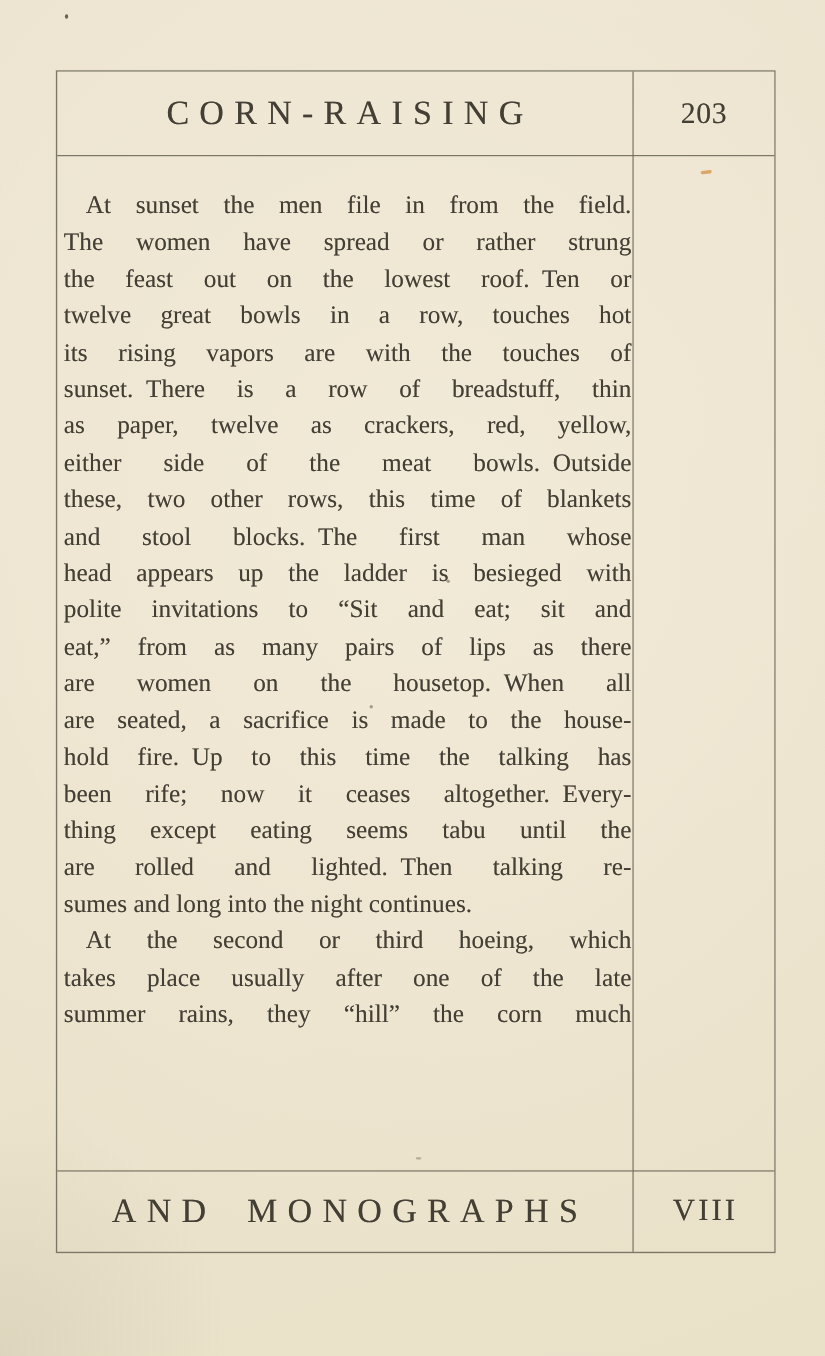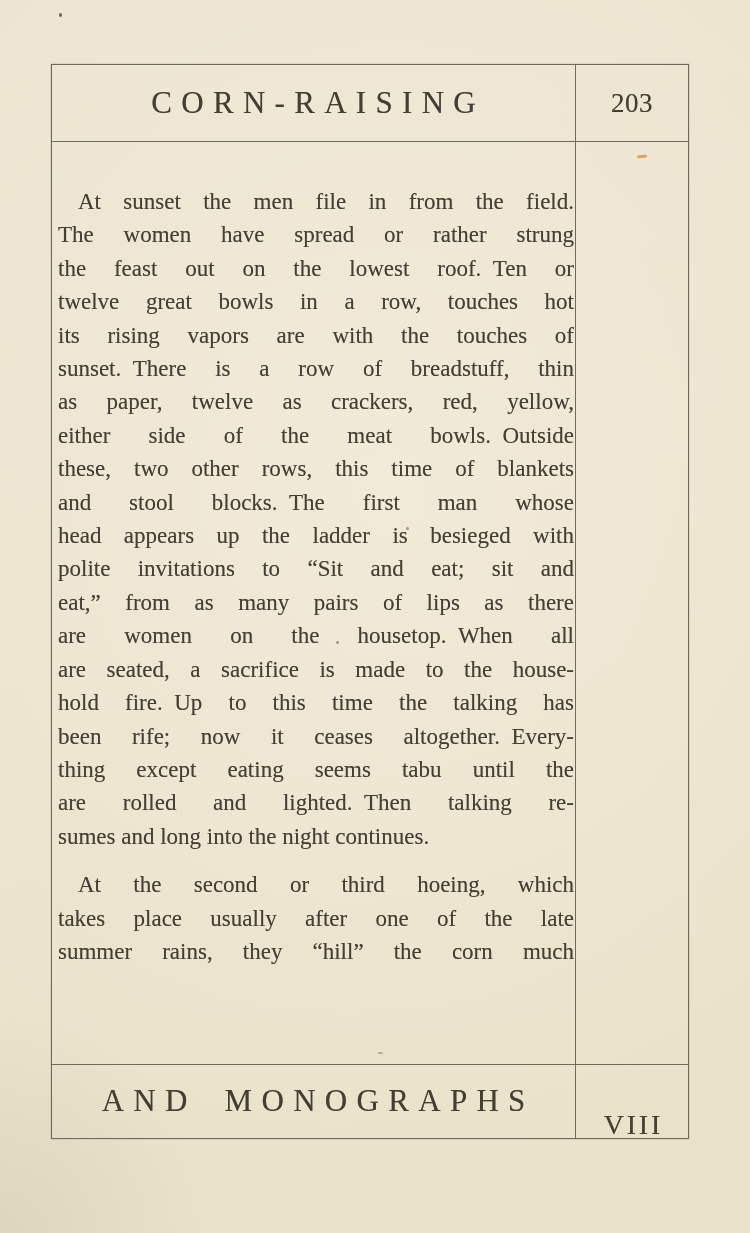--- a/index.html
+++ b/index.html
@@ -17,38 +17,39 @@
     position:relative;width:750px;height:1233px;overflow:hidden;
     background:
       radial-gradient(ellipse 130% 90% at 52% 40%, rgba(255,252,242,.28), rgba(255,252,242,0) 62%),
       radial-gradient(ellipse 40% 25% at 0% 100%, rgba(110,100,75,.10), rgba(110,100,75,0) 70%),
       linear-gradient(160deg, #ede5d1 0%, var(--bg) 55%, #eae1c9 100%);
   }
   .frame{
     position:absolute;left:51px;top:64px;width:636px;height:1073px;
     border:1px solid var(--rule);
     box-shadow:0 0 0 0.4px rgba(111,106,90,.35);
+    padding-left:16px;
   }
   .vline{
     position:absolute;left:523px;top:0;width:1px;height:100%;
     background:var(--rule);
   }
   .hline{
     position:absolute;left:0;width:100%;height:1px;background:var(--rule);
   }
   .header-rule{top:76px;}
   .footer-rule{top:999px;}
   .cell{
     position:absolute;display:flex;align-items:center;justify-content:center;
     color:var(--ink);
   }
   .header-left{left:0;top:0;width:523px;height:76px;}
   .header-right{left:524px;top:0;right:0;height:76px;}
   .footer-left{left:0;top:1000px;width:523px;height:72px;justify-content:center;}
-  .footer-right{left:524px;top:1024px;right:0;height:72px;}
+  .footer-right{left:524px;top:1000px;right:0;height:72px;}
   .page-title{
     font-size:31px;letter-spacing:0.30em;text-indent:0.30em;
     text-shadow:0 0 0.5px rgba(68,63,53,.55);
   }
   .page-number{
     font-size:27px;letter-spacing:0.02em;
     text-shadow:0 0 0.5px rgba(68,63,53,.55);
   }
   .footer-title{
     font-size:31px;letter-spacing:0.30em;text-indent:0.30em;word-spacing:0.35em;
@@ -62,21 +63,21 @@
     position:absolute;left:0;top:77px;width:523px;
     padding:28px 0 0 6px;box-sizing:border-box;
   }
   .line{
     width:516px;
     font-size:23px;line-height:33.4px;color:var(--ink);
     text-align:justify;text-align-last:justify;
     text-shadow:0 0 0.5px rgba(68,63,53,.45);
     white-space:normal;
   }
-  .line.indent{text-indent:20px;margin-top:15px;}
+  .line.indent{text-indent:20px;}
   .line.lastline{text-align-last:left;}
   .speck{position:absolute;border-radius:50%;}
   .s1{left:59px;top:13px;width:3px;height:4px;background:#514c3c;opacity:.85;}
   .s2{left:637px;top:155px;width:10px;height:3px;background:#d79a55;border-radius:2px;opacity:.85;transform:rotate(-6deg);}
   .s3{left:406px;top:527px;width:3px;height:3px;background:#6a6452;opacity:.6;}
   .s4{left:336px;top:641px;width:3px;height:3px;background:#6a6452;opacity:.6;}
   .s5{left:378px;top:1052px;width:5px;height:2px;background:#8a826d;background:#8a836f;opacity:.55;border-radius:1px;}
 </style>
 </head>
 <body>

